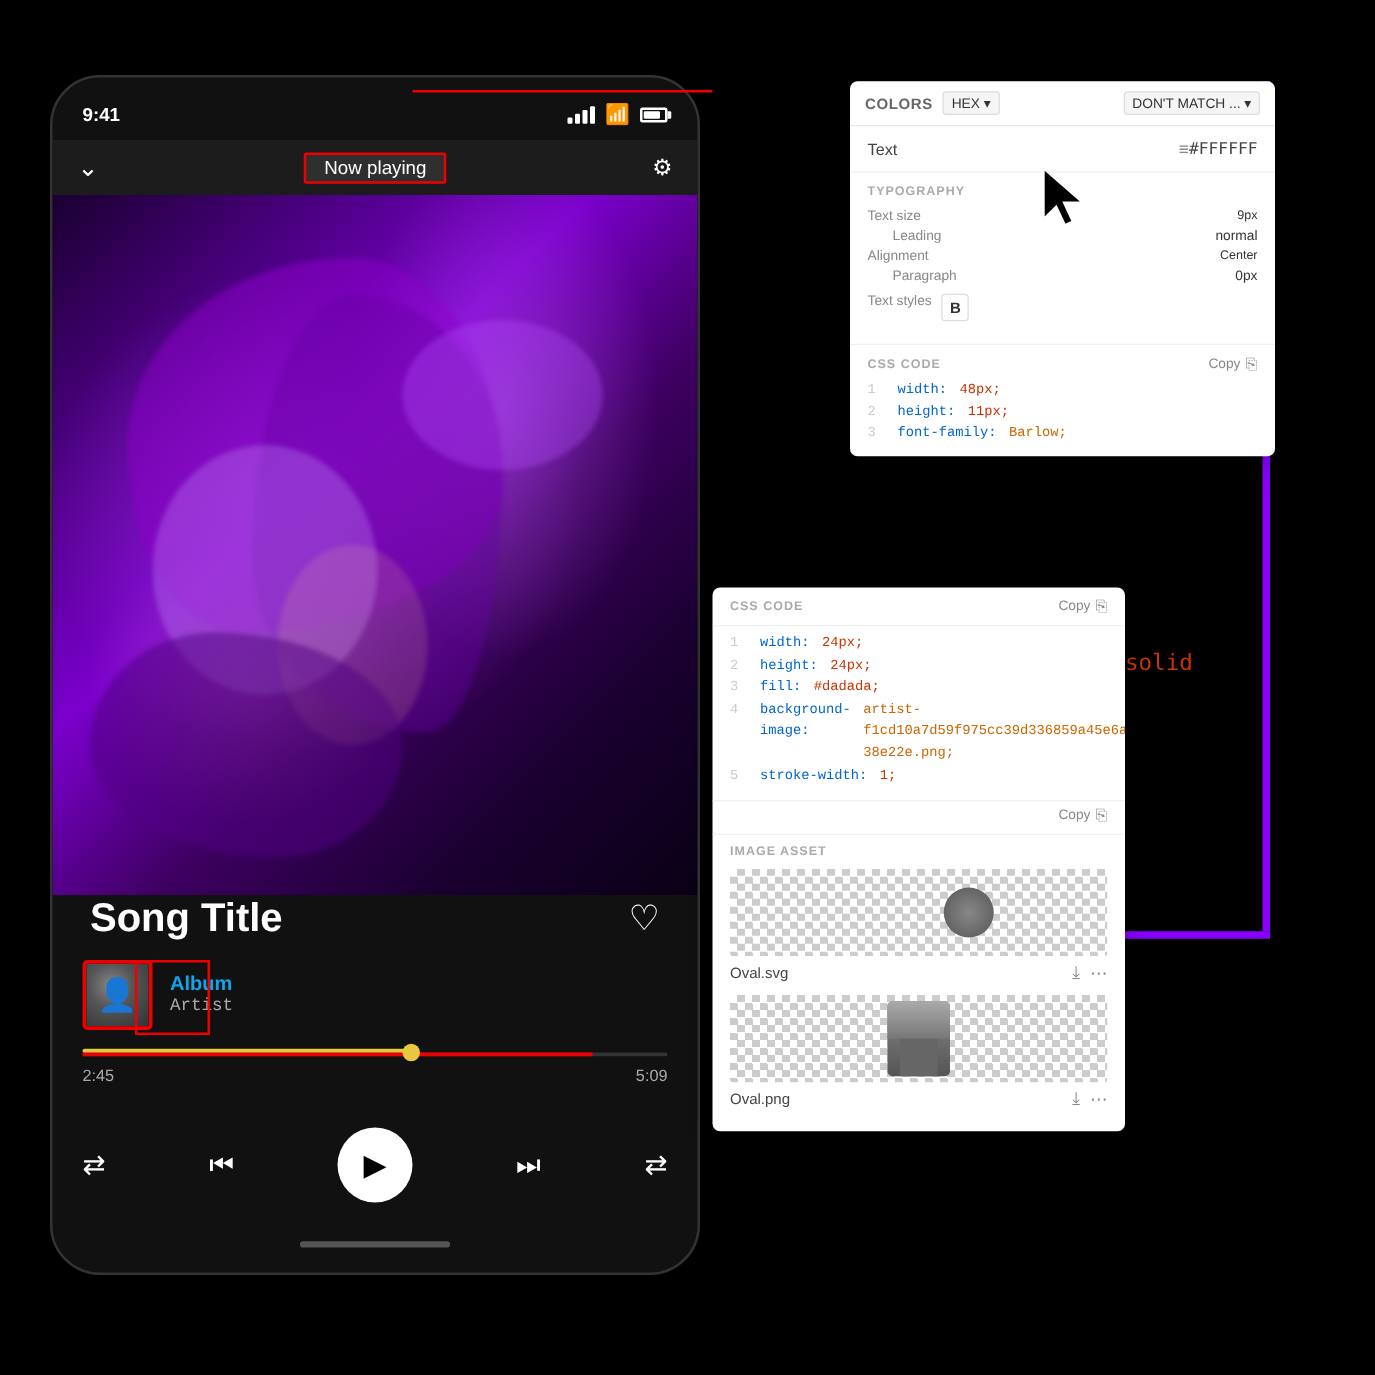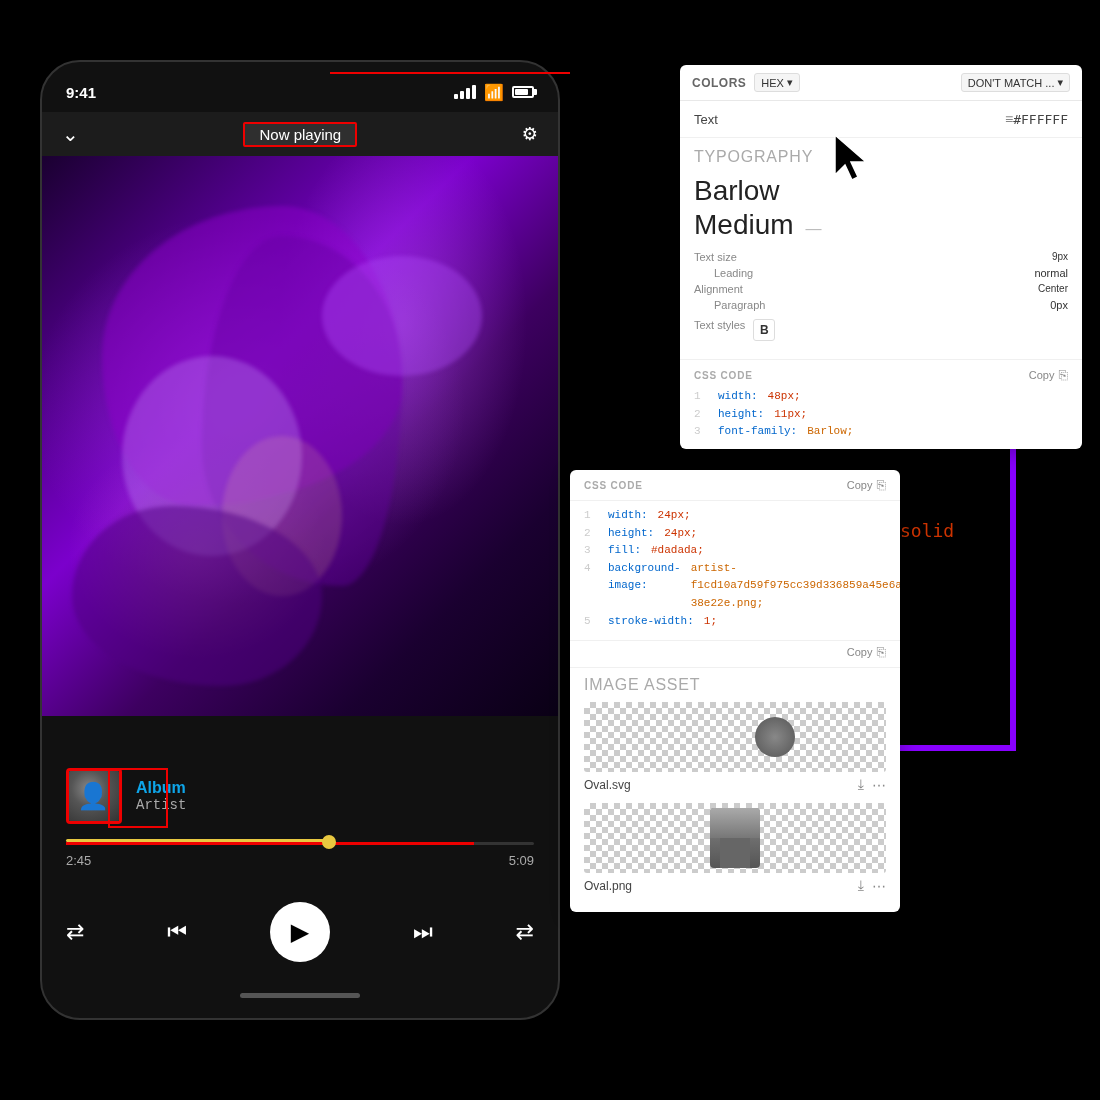--- a/index.html
+++ b/index.html
@@ -250,21 +250,21 @@
       width: 120px; height: 5px;
       background: #555;
       border-radius: 3px;
     }
 
     
     .inspect-panel-top {
       position: absolute;
       top: 65px;
       left: 680px;
-      width: 402px;
+      width: 340px;
       background: #fff;
       border-radius: 6px;
       box-shadow: 0 4px 20px rgba(0,0,0,0.3);
       overflow: hidden;
       z-index: 30;
     }
     .panel-header {
       display: flex;
       align-items: center;
       gap: 8px;
@@ -307,22 +307,22 @@
     }
     .color-row-label { font-size: 13px; color: #444; flex: 1; }
     .color-icon { font-size: 14px; color: #888; }
     .color-hex { font-size: 13px; color: #444; font-family: monospace; }
 
     
     .typography-section {
       padding: 10px 14px;
     }
     .section-label {
-      font-size: 16px;
-      font-weight: 400;
+      font-size: 10px;
+      font-weight: 700;
       color: #aaa;
       letter-spacing: 0.8px;
       text-transform: uppercase;
       margin-bottom: 8px;
     }
     .type-name {
       font-size: 28px;
       font-weight: 500;
       color: #222;
       line-height: 1.2;
@@ -536,20 +536,24 @@
       </div>
     </div>
   </div>
 
   <div class="now-playing-bar">
     <span class="now-playing-down-arrow">⌄</span>
     <span class="now-playing-label">Now playing</span>
     <span class="now-playing-gear">⚙</span>
   </div>
 
+  <div class="song-info">
+    <span class="song-title">Song Title</span>
+    <span class="heart-btn">♡</span>
+  </div>
 
   <div class="album-artist-row">
     <div class="avatar-wrapper">
       <div class="avatar-inner">
         <span style="font-size:26px;">👤</span>
       </div>
     </div>
     <div class="album-artist-text">
       <div class="album-name">Album</div>
       <div class="artist-name">Artist</div>
@@ -598,25 +602,20 @@
   </div>
 
   <div class="color-row">
     <span class="color-row-label">Text</span>
     <span class="color-icon">≡</span>
     <span class="color-hex">#FFFFFF</span>
   </div>
 
   <div class="typography-section">
     <div class="section-label">TYPOGRAPHY</div>
-    <div class="type-name">
-      <span>Barlow</span><br>
-      <span>Medium</span>
-      <span class="type-dash">—</span>
-    </div>
 
     <div class="type-details">
       <span class="type-detail-key">Text size</span>
       <span class="type-detail-val">9px</span>
       <span class="type-detail-key2">Leading</span>
       <span class="type-detail-val2">normal</span>
 
       <span class="type-detail-key">Alignment</span>
       <span class="type-detail-val">Center</span>
       <span class="type-detail-key2">Paragraph</span>

